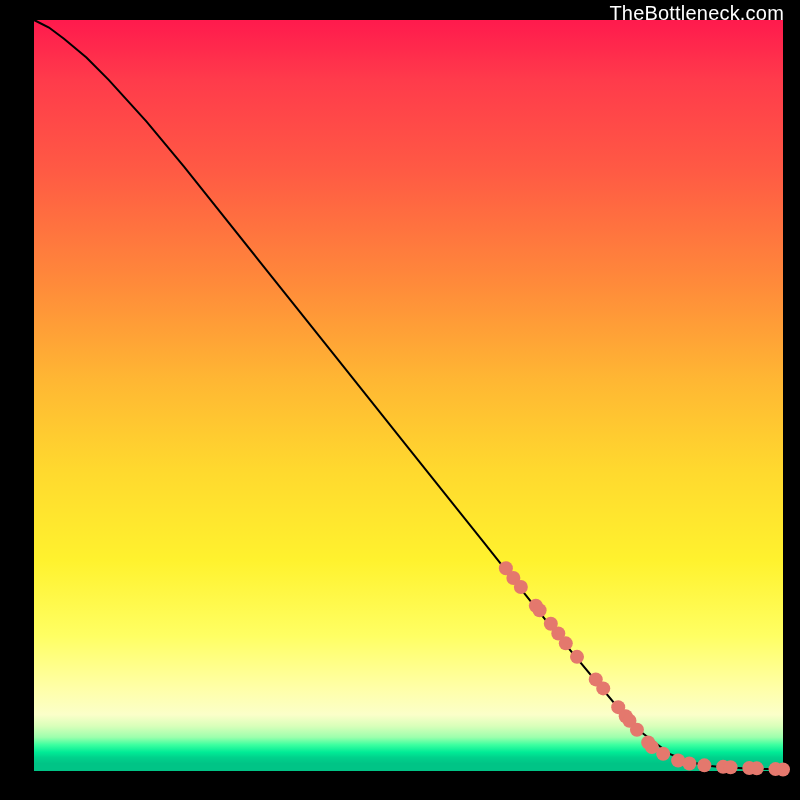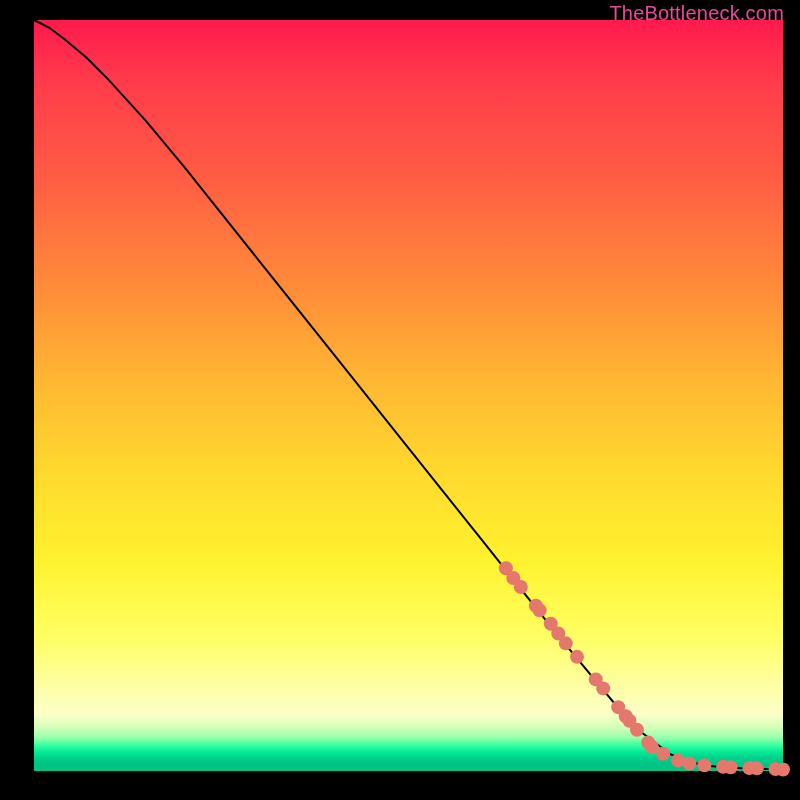--- a/index.html
+++ b/index.html
@@ -44,21 +44,21 @@
       #00eb96 97.5%,
       #00d28c 98.2%,
       #00c486 99%,
       #00c486 100%
     );
   }
   .watermark {
     position: absolute;
     top: 2px;
     right: 16px;
-    color: #ec4899;
+    color: #ffffff;
     font-size: 20px;
     letter-spacing: 0.2px;
     user-select: none;
   }
 </style>
 </head>
 <body>
 
 <div class="frame">
   <div class="plot">

